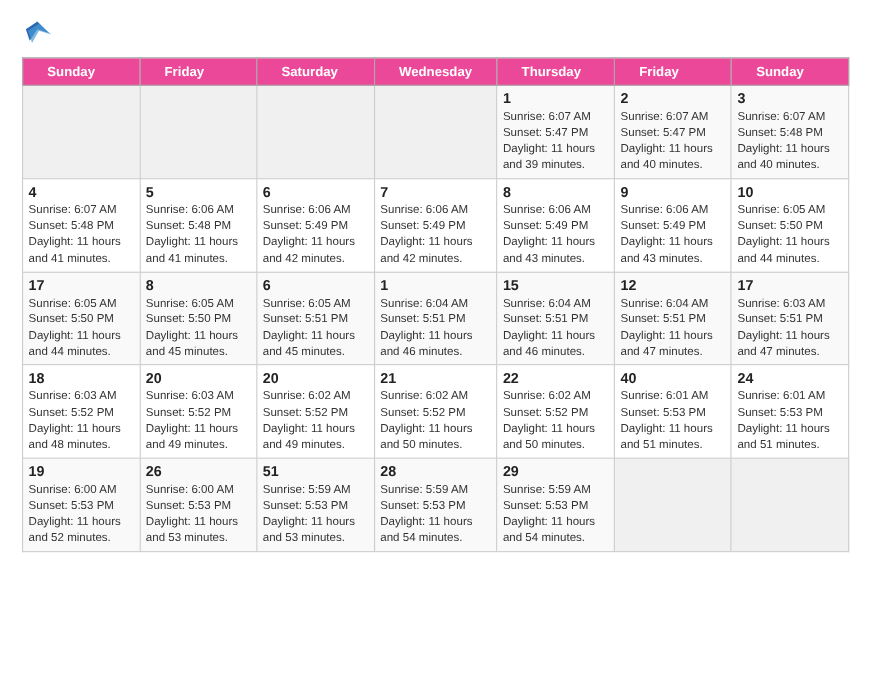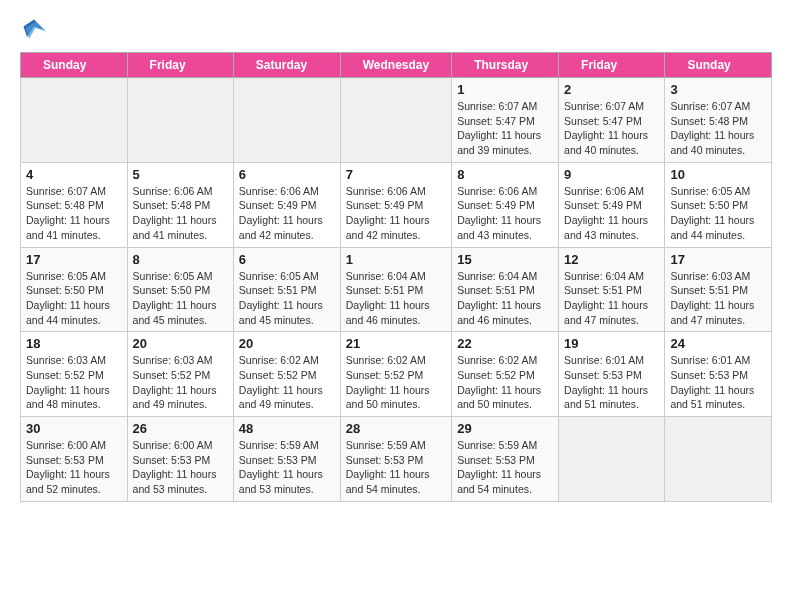--- a/index.html
+++ b/index.html
@@ -216,39 +216,39 @@
         </td>
         <td>
           <span class="day-num">21</span>
           <div class="day-info">Sunrise: 6:02 AM<br>Sunset: 5:52 PM<br>Daylight: 11 hours and 50 minutes.</div>
         </td>
         <td>
           <span class="day-num">22</span>
           <div class="day-info">Sunrise: 6:02 AM<br>Sunset: 5:52 PM<br>Daylight: 11 hours and 50 minutes.</div>
         </td>
         <td>
-          <span class="day-num">19</span>
+          <span class="day-num">40</span>
           <div class="day-info">Sunrise: 6:01 AM<br>Sunset: 5:53 PM<br>Daylight: 11 hours and 51 minutes.</div>
         </td>
         <td>
           <span class="day-num">24</span>
           <div class="day-info">Sunrise: 6:01 AM<br>Sunset: 5:53 PM<br>Daylight: 11 hours and 51 minutes.</div>
         </td>
       </tr>
       <tr>
         <td>
-          <span class="day-num">30</span>
+          <span class="day-num">19</span>
           <div class="day-info">Sunrise: 6:00 AM<br>Sunset: 5:53 PM<br>Daylight: 11 hours and 52 minutes.</div>
         </td>
         <td>
           <span class="day-num">26</span>
           <div class="day-info">Sunrise: 6:00 AM<br>Sunset: 5:53 PM<br>Daylight: 11 hours and 53 minutes.</div>
         </td>
         <td>
-          <span class="day-num">48</span>
+          <span class="day-num">51</span>
           <div class="day-info">Sunrise: 5:59 AM<br>Sunset: 5:53 PM<br>Daylight: 11 hours and 53 minutes.</div>
         </td>
         <td>
           <span class="day-num">28</span>
           <div class="day-info">Sunrise: 5:59 AM<br>Sunset: 5:53 PM<br>Daylight: 11 hours and 54 minutes.</div>
         </td>
         <td>
           <span class="day-num">29</span>
           <div class="day-info">Sunrise: 5:59 AM<br>Sunset: 5:53 PM<br>Daylight: 11 hours and 54 minutes.</div>
         </td>

